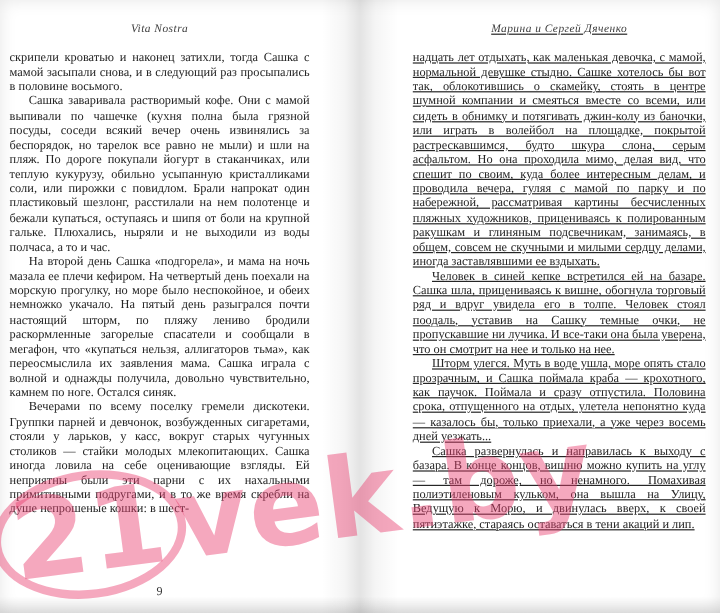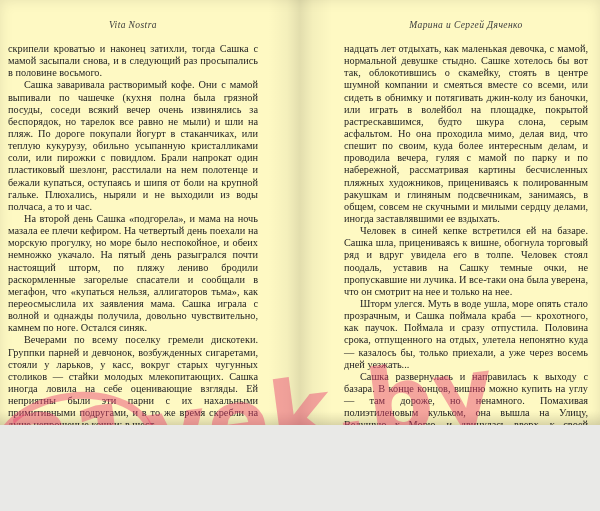--- a/index.html
+++ b/index.html
@@ -1,28 +1,28 @@
 <!DOCTYPE html>
 <html><head>
 <meta charset="utf-8">
 <style>
   html,body{margin:0;padding:0;background:#e9e9e7;}
   .photo{
-    position:relative;width:600px;height:425px;margin:0 auto;
-    background:#fef9c3;overflow:hidden;
+    position:relative;width:600px;height:511px;margin:0 auto;
+    background:#ffffff;overflow:hidden;
     font-family:"Liberation Serif","DejaVu Serif",serif;
     box-shadow:inset 0 0 14px rgba(0,0,0,0.10);
   }
   .spread{display:flex;width:600px;height:511px;}
   .page{
     position:relative;width:300px;height:511px;box-sizing:border-box;
     padding-top:20px;overflow:hidden;color:#262626;
   }
   .page-left{padding-left:8px;padding-right:42px;}
-  .page-right{padding-left:44px;padding-right:12px;}
+  .page-right{padding-left:44px;padding-right:12px;text-decoration:underline;}
   .running-head{
     text-align:center;font-style:italic;font-size:9.5px;color:#3a3a3a;
     letter-spacing:0.4px;margin-bottom:13px;
   }
   .text-block p{
     margin:0;text-align:justify;font-size:10.3px;line-height:1.18;
     color:#242424;
   }
   .text-block p.indent{text-indent:16px;}
   .page-number{

